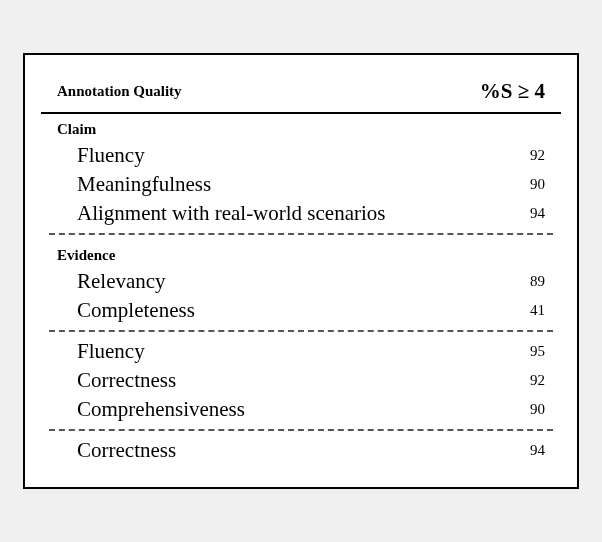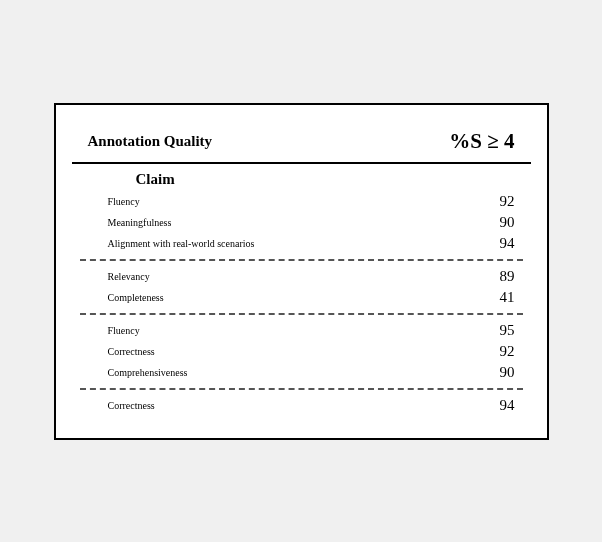--- a/index.html
+++ b/index.html
@@ -14,21 +14,21 @@
       justify-content: center;
       align-items: center;
       min-height: 100vh;
       font-family: 'Times New Roman', Times, serif;
       font-size: 15px;
     }
 
     .table-container {
       background: #ffffff;
       border: 2px solid #000000;
-      width: 495px;
+      width: 556px;
       padding: 16px;
     }
 
     .table-header {
       display: flex;
       justify-content: space-between;
       align-items: center;
       padding: 8px 16px 8px 16px;
       border-bottom: 2px solid #000000;
     }
@@ -44,32 +44,31 @@
     }
 
     .section {
       padding: 0;
     }
 
     .section-header {
       padding: 7px 16px 3px 16px;
       font-weight: bold;
       font-size: 15px;
-      margin-left: 48px;
     }
 
     .section-row {
       display: flex;
       justify-content: space-between;
       align-items: center;
       padding: 2px 16px 2px 36px;
     }
 
     .section-row .row-label {
-      font-size: 10px;
+      font-size: 21px;
     }
 
     .section-row .row-value {
       font-size: 15px;
       text-align: center;
     }
 
     .dashed-divider {
       border: none;
       border-top: 2px dashed #555555;
@@ -100,20 +99,21 @@
           <span class="row-label">Meaningfulness</span>
           <span class="row-value">90</span>
         </div>
         <div class="section-row">
           <span class="row-label">Alignment with real-world scenarios</span>
           <span class="row-value">94</span>
         </div>
       </div>
       <hr class="dashed-divider">
       <div class="section">
+        <div class="section-header">Evidence</div>
         <div class="section-row">
           <span class="row-label">Relevancy</span>
           <span class="row-value">89</span>
         </div>
         <div class="section-row">
           <span class="row-label">Completeness</span>
           <span class="row-value">41</span>
         </div>
       </div>
       <hr class="dashed-divider">

